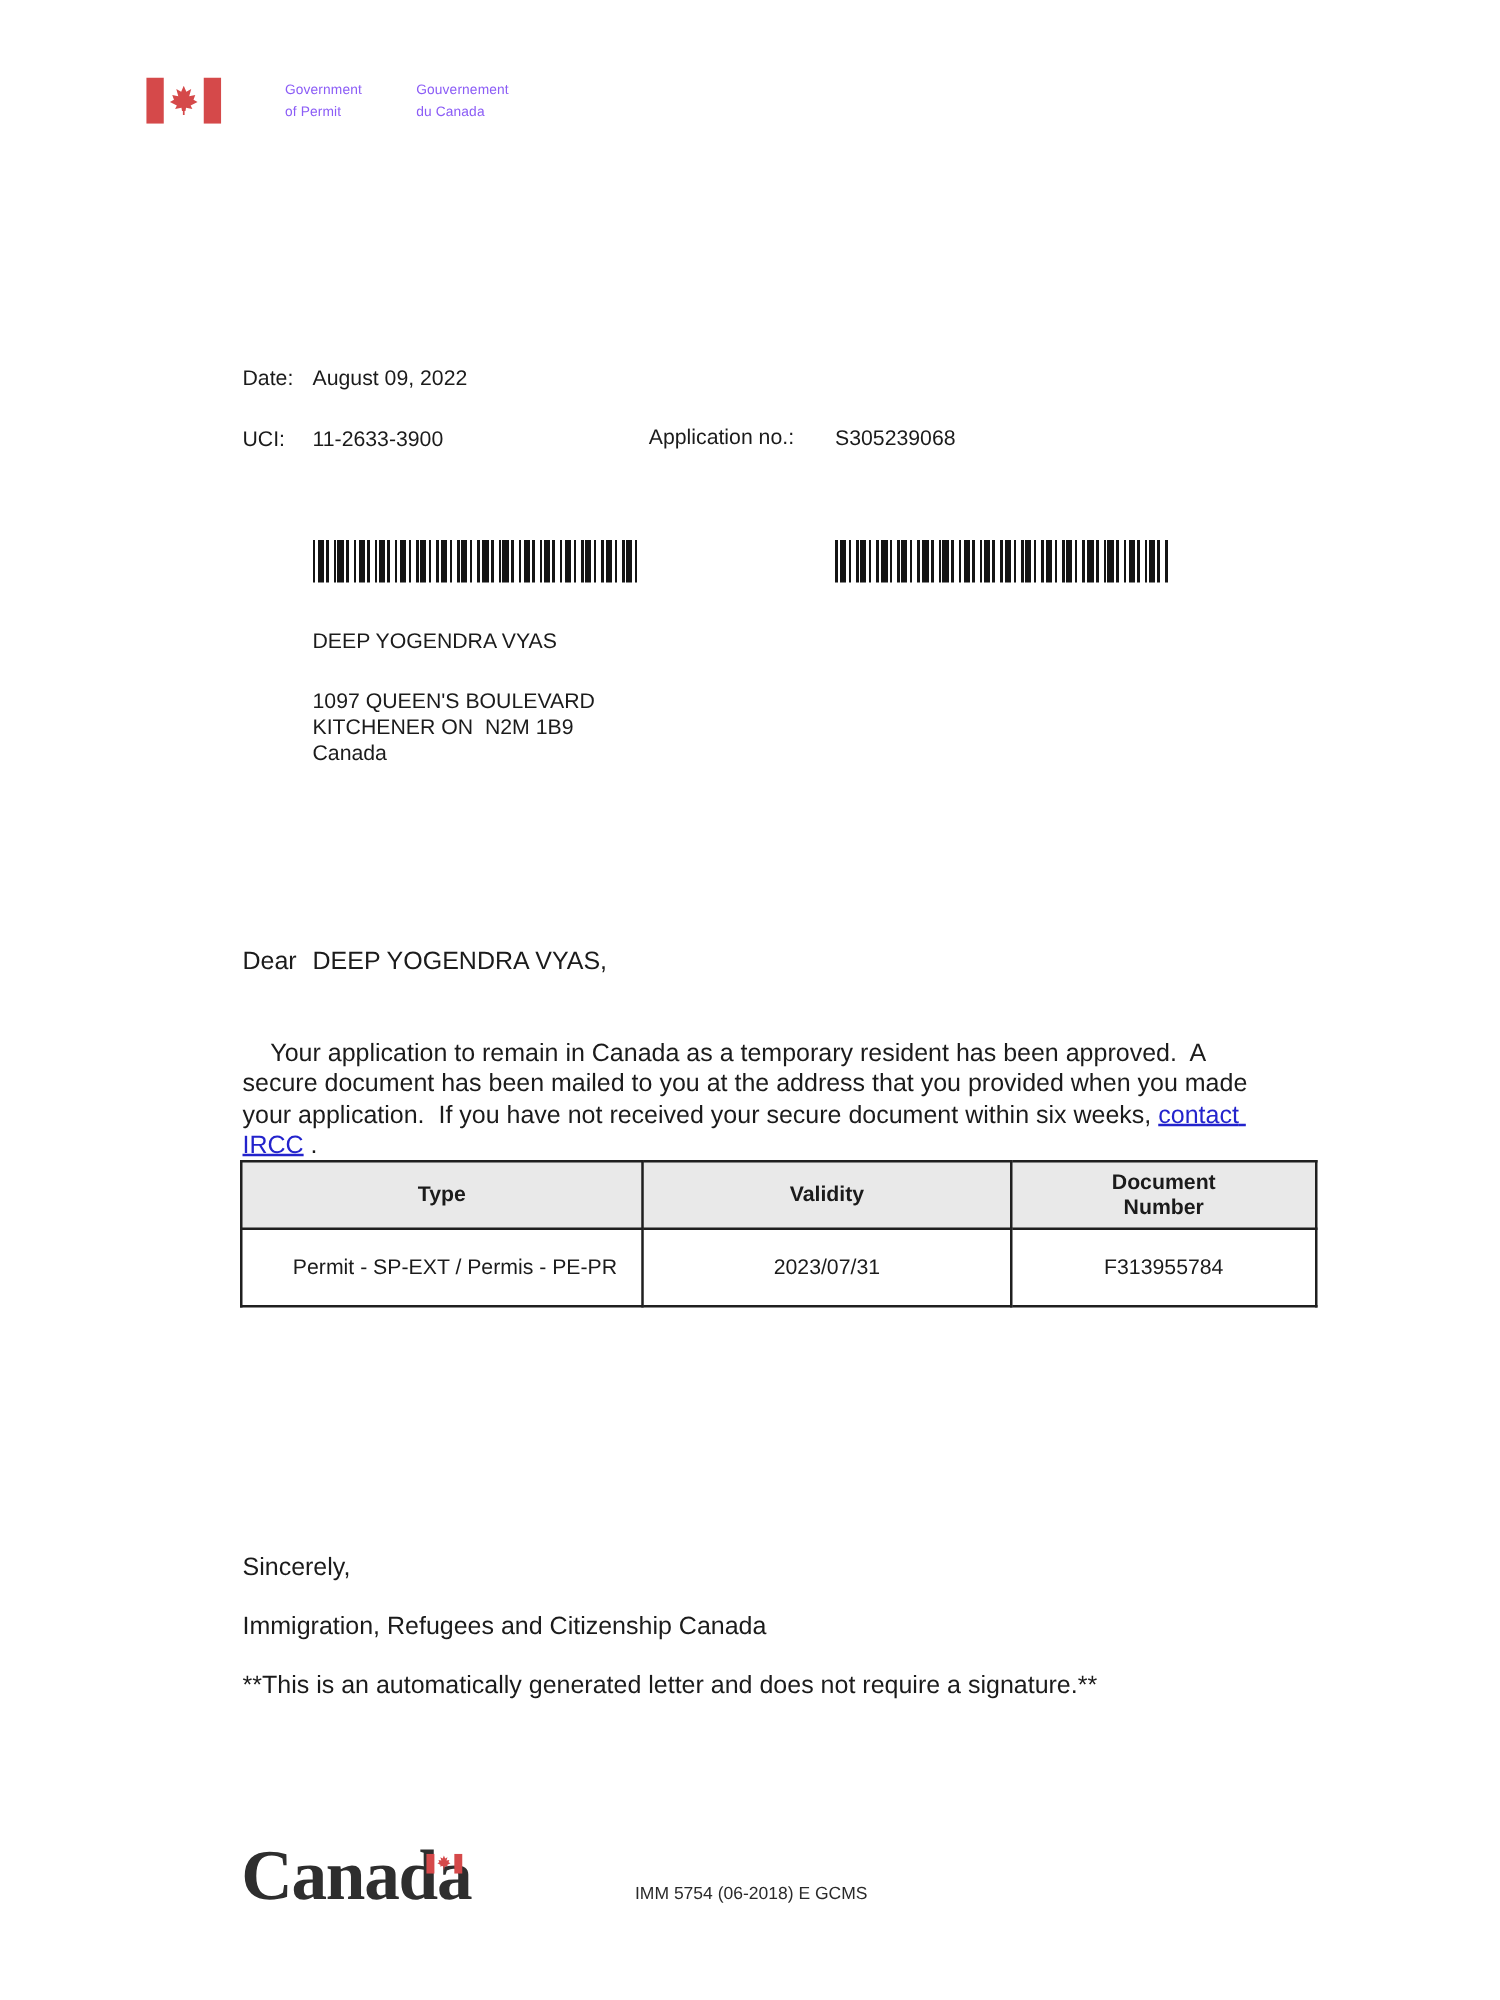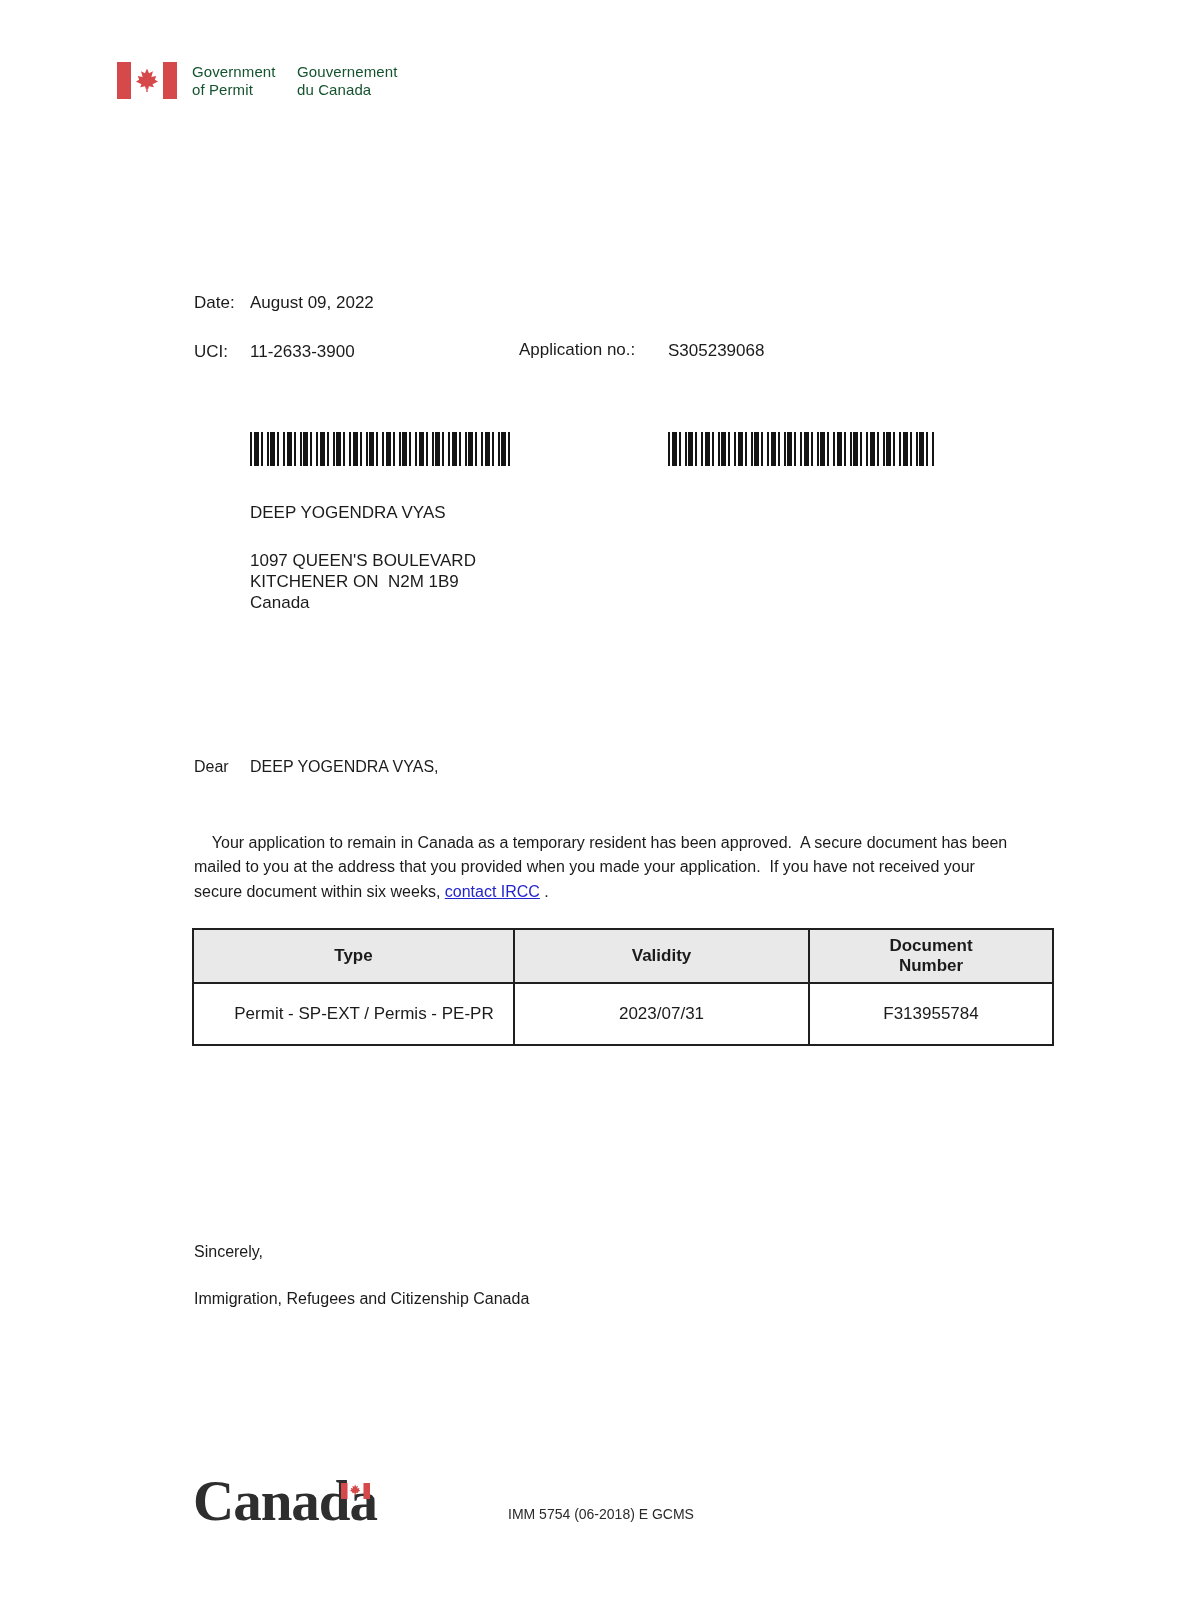--- a/index.html
+++ b/index.html
@@ -8,21 +8,21 @@
     width:1200px; height:1600px;
     background:#ffffff;
     font-family:"Liberation Sans", sans-serif;
     color:#1b1b1b;
     overflow:hidden;
   }
   .abs { position:absolute; }
 
   
   .logo-flag { left:117px; top:62px; width:60px; height:37px; }
-  .logo-text { font-size:15px; line-height:18px; letter-spacing:0.1px; color:#14532d; }
+  .logo-text { font-size:11px; line-height:18px; letter-spacing:0.1px; color:#8b5cf6;margin-left:36px; }
   .logo-en { left:192px; top:63px; }
   .logo-fr { left:297px; top:63px; }
 
   
   .meta { font-size:17px; }
 
   
   .barcode {
     height:34px;
     background: repeating-linear-gradient(to right,
@@ -31,21 +31,21 @@
       #141414 11px 13px, #ffffff 13px 17px,
       #141414 17px 19px, #ffffff 19px 20px,
       #141414 20px 25px, #ffffff 25px 27px,
       #141414 27px 29px, #ffffff 29px 33px);
   }
 
   
   .addr { font-size:17px; white-space:pre; }
 
   
-  .bodytext { font-size:16px; }
+  .bodytext { font-size:20px; }
   .paragraph {
     left:194px; top:806px; width:824px;
     line-height:24.5px; white-space:pre-wrap;
   }
   .link { color:#2323cc; text-decoration:underline; cursor:pointer; }
 
   
   table.permit {
     position:absolute; left:192px; top:928px;
     border-collapse:collapse; table-layout:fixed;
@@ -141,20 +141,21 @@
         <td class="cell-type">Permit - SP-EXT / Permis - PE-PR</td>
         <td>2023/07/31</td>
         <td>F313955784</td>
       </tr>
     </tbody>
   </table>
 
 
   <div class="abs bodytext" style="left:194px; top:1243px;">Sincerely,</div>
   <div class="abs bodytext" style="left:194px; top:1290px;">Immigration, Refugees and Citizenship Canada</div>
+  <div class="abs bodytext" style="left:194px; top:1337px;">**This is an automatically generated letter and does not require a signature.**</div>
 
   <div class="abs wordmark">Canada</div>
   <div class="abs wordmark-flag">
     <svg width="29" height="16" viewBox="0 0 120 66" xmlns="http://www.w3.org/2000/svg">
       <rect x="0" y="0" width="27" height="66" fill="#d5494a"></rect>
       <rect x="93" y="0" width="27" height="66" fill="#d5494a"></rect>
       <g transform="translate(36,6) scale(0.45)">
         <path fill="#d5494a" d="M50 0 L41 21 L24 12 L31 37 L10 33 L16 49 L2 57 L26 69 L20 81 L42 77 L44 88 L47 88 L47 102 L53 102 L53 88 L56 88 L58 77 L80 81 L74 69 L98 57 L84 49 L90 33 L69 37 L76 12 L59 21 Z"></path>
       </g>
     </svg>

